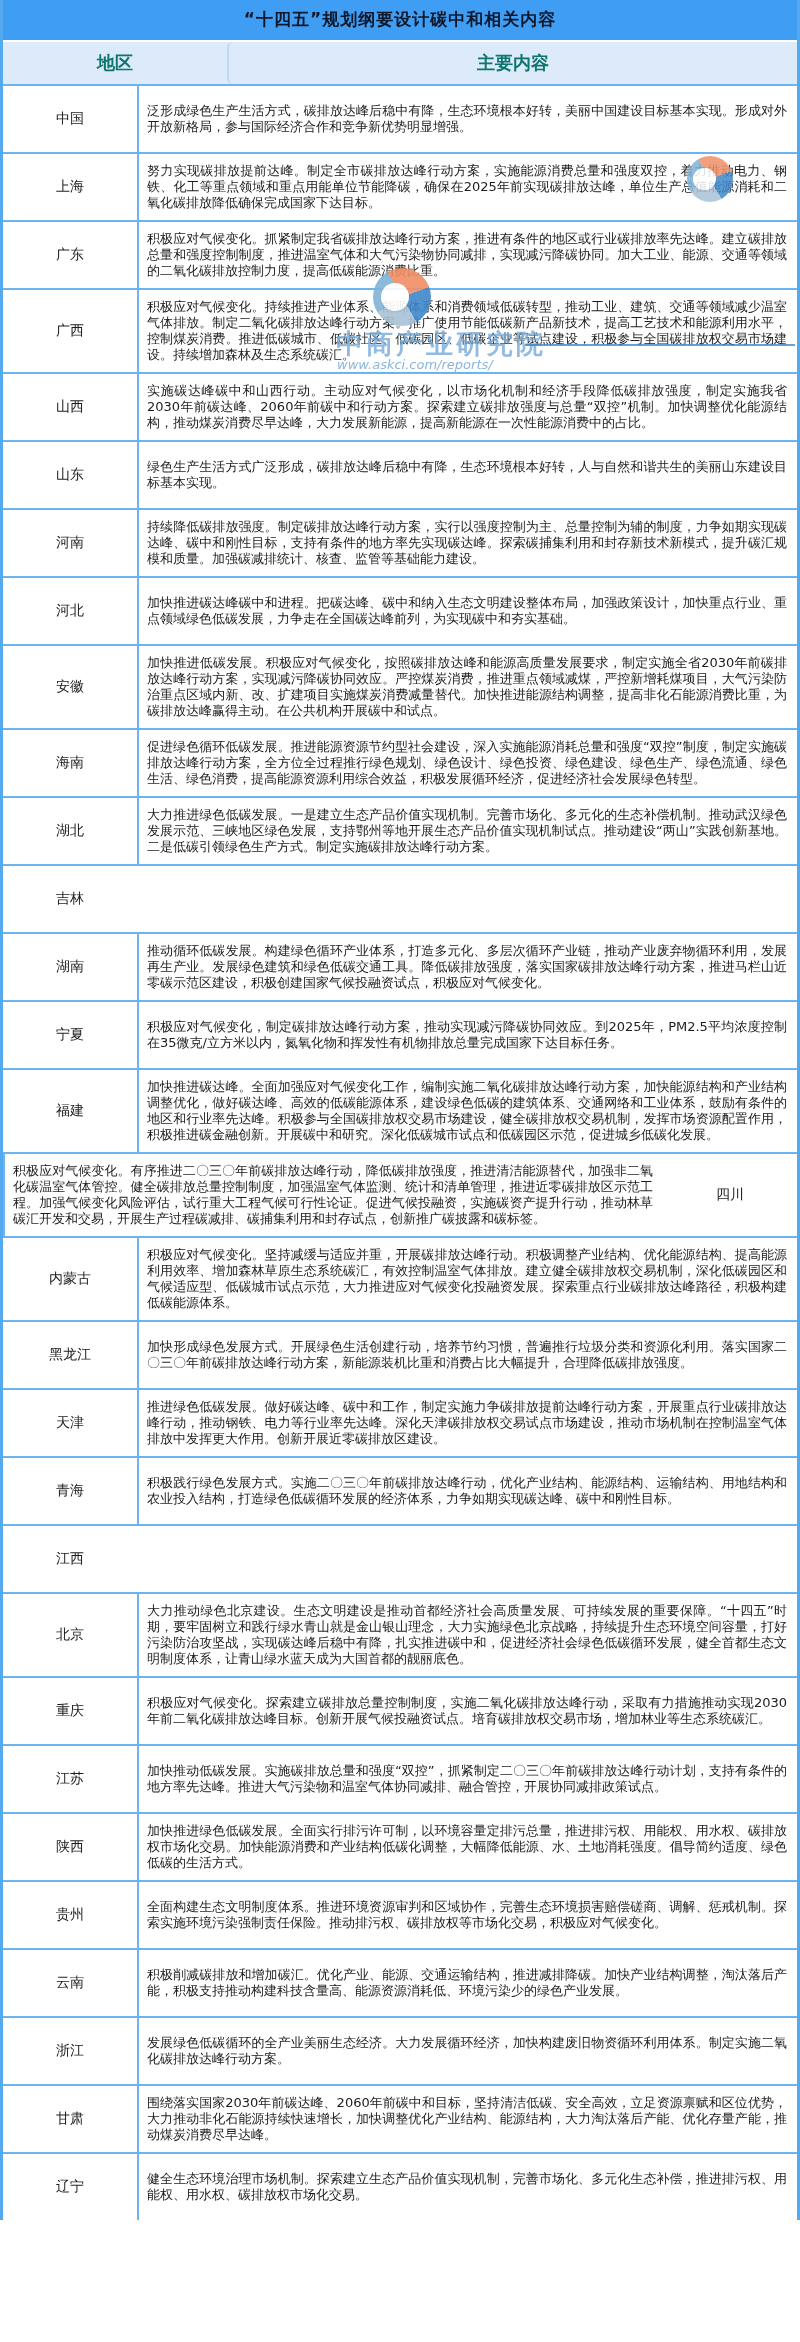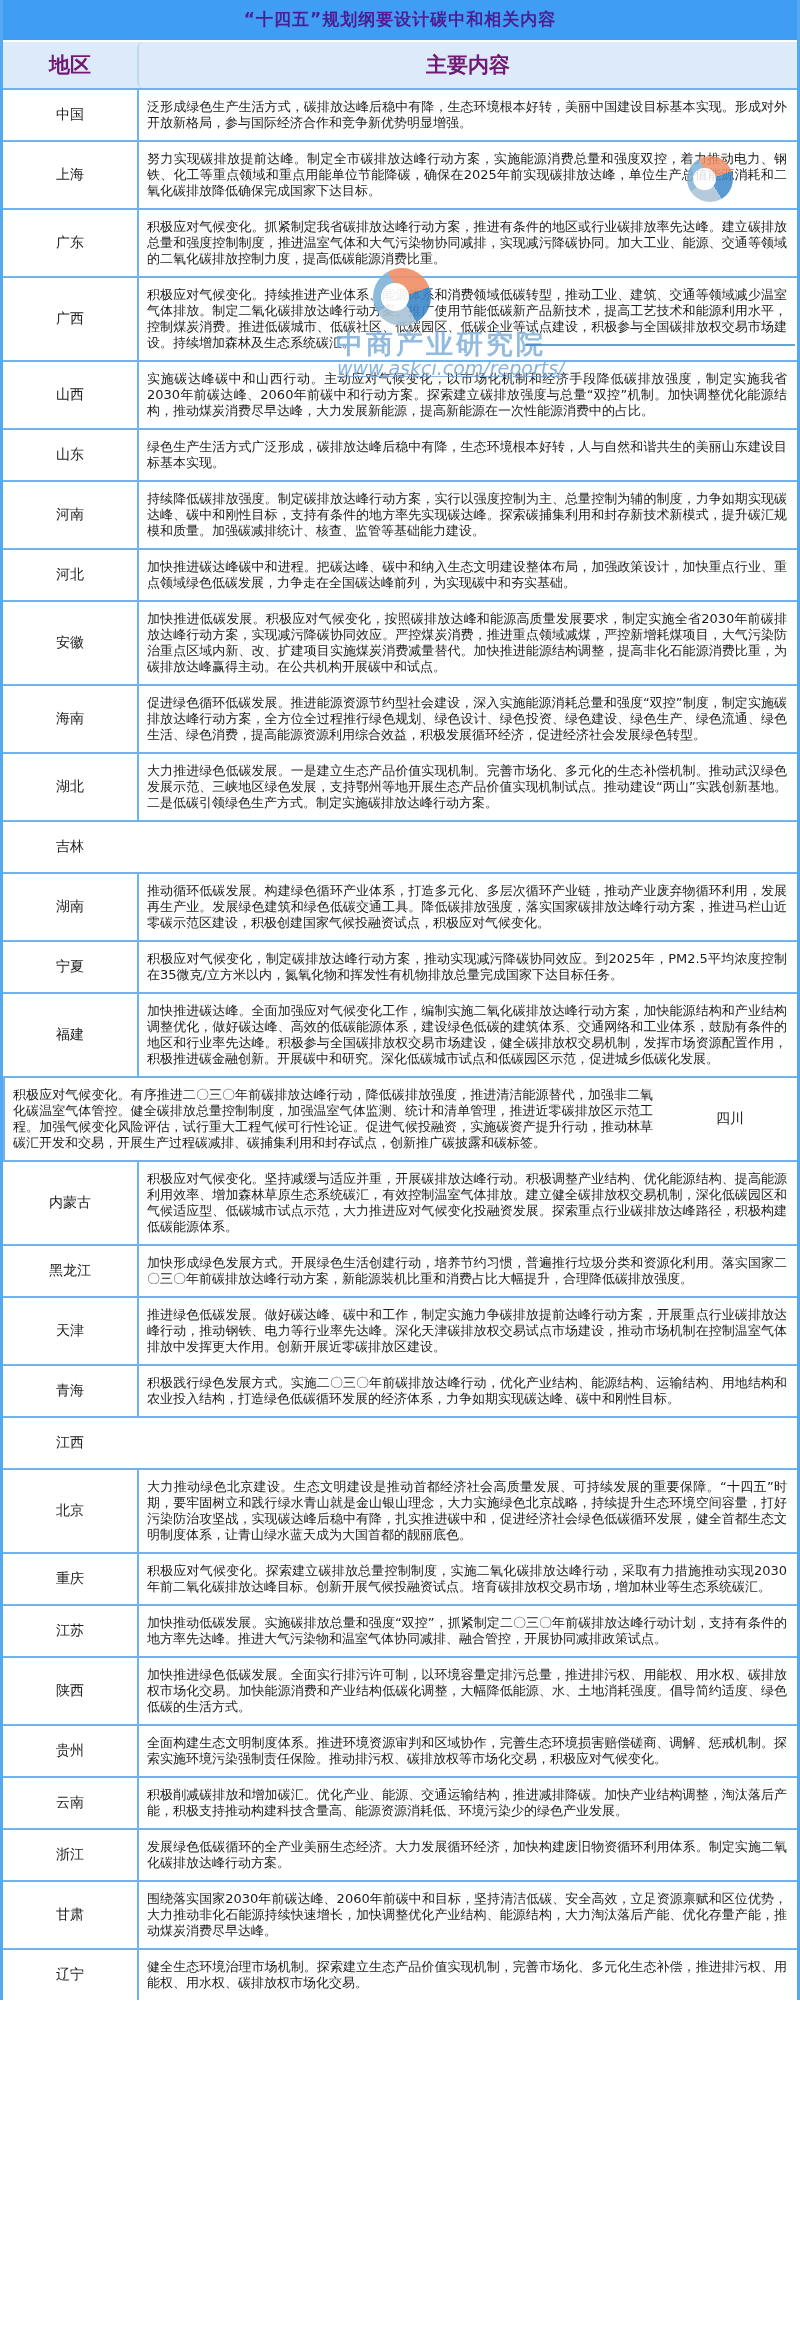--- a/index.html
+++ b/index.html
@@ -1,46 +1,46 @@
 <!DOCTYPE html>
 <html><head>
 <meta charset="utf-8">
 <style>
   html,body { margin:0; padding:0; background:#ffffff; }
   body { width:800px; font-family:"DejaVu Sans","Liberation Sans",sans-serif; }
   .frame { position:relative; width:800px; box-sizing:border-box;
            border-left:3px solid #55A9EF; border-right:3px solid #55A9EF; background:#fff; overflow:hidden; }
-  .title-bar { background:#3F9EF4; color:#4c1d95; font-weight:bold; font-size:17px;
+  .title-bar { background:#3F9EF4; color:#0f172a; font-weight:bold; font-size:17px;
                text-align:center; padding:8px 0 9px 0; letter-spacing:1px; }
   .header-row { display:flex; background:#DCEAF9; border-top:2px solid #ffffff; }
-  .header-cell { font-weight:bold; font-size:21px; color:#701a75; padding:9px 4px;
-                 display:flex; align-items:center; justify-content:center; box-sizing:border-box; }
+  .header-cell { font-weight:bold; font-size:18px; color:#0f766e; padding:9px 4px;
+                 display:flex; align-items:center; justify-content:center; box-sizing:border-box;margin-left:45px; }
   .header-cell.region { width:134px; flex:0 0 134px; }
   .header-cell.content { flex:1; border-left:2px solid #BFD9F2;border-radius:6px; }
   .row { display:flex; border-top:2px solid #6CB3F0; background:#fff; }
   .cell { box-sizing:border-box; color:#1c1c1c; }
   .cell.region { width:134px; flex:0 0 134px; display:flex; align-items:center; justify-content:center;
-                 text-align:center; font-size:14px; padding:16px 4px; }
+                 text-align:center; font-size:14px; padding:24px 4px; }
   .cell.content { flex:1; border-left:2px solid #6CB3F0; padding:9px 10px 9px 8px;
                   font-size:13px; line-height:16px; display:flex; align-items:center; text-align:justify; }
 
   
   .wm-logo { position:absolute; border-radius:50%; opacity:0.9; z-index:5;
              background:conic-gradient(from -30deg, #EF8F66 0 100deg, #3E88C9 100deg 180deg,
                         #A9C3D6 180deg 268deg, #7FB3D8 268deg 360deg); }
   .wm-logo::after { content:""; position:absolute; left:14%; top:26%; width:48%; height:48%;
                     background:#ffffff; border-radius:50%; }
   .wm-logo-center { top:268px; left:370px; width:58px; height:58px; }
   .wm-logo-top { top:156px; left:684px; width:46px; height:46px; opacity:0.85; }
   .wm-text { position:absolute; top:326px; left:306px; font-size:27px; font-weight:bold;
              color:rgba(116,168,214,0.78); letter-spacing:3px; z-index:6; white-space:nowrap;margin-left:27px; }
   .wm-line { position:absolute; top:344px; left:522px; width:270px; height:2px;
              background:rgba(55,128,198,0.75); z-index:6; }
-  .wm-url { position:absolute; top:357px; left:334px; font-size:19px; font-style:italic;
-            color:rgba(116,168,214,0.85); z-index:6; text-decoration:underline; }
+  .wm-url { position:absolute; top:357px; left:334px; font-size:13px; font-style:italic;
+            color:rgba(116,168,214,0.85); z-index:6; }
 </style>
 </head>
 <body>
 
 <div class="frame">
 
   <div class="title-bar">“十四五”规划纲要设计碳中和相关内容</div>
 
   <div class="header-row">
     <div class="header-cell region">地区</div>

